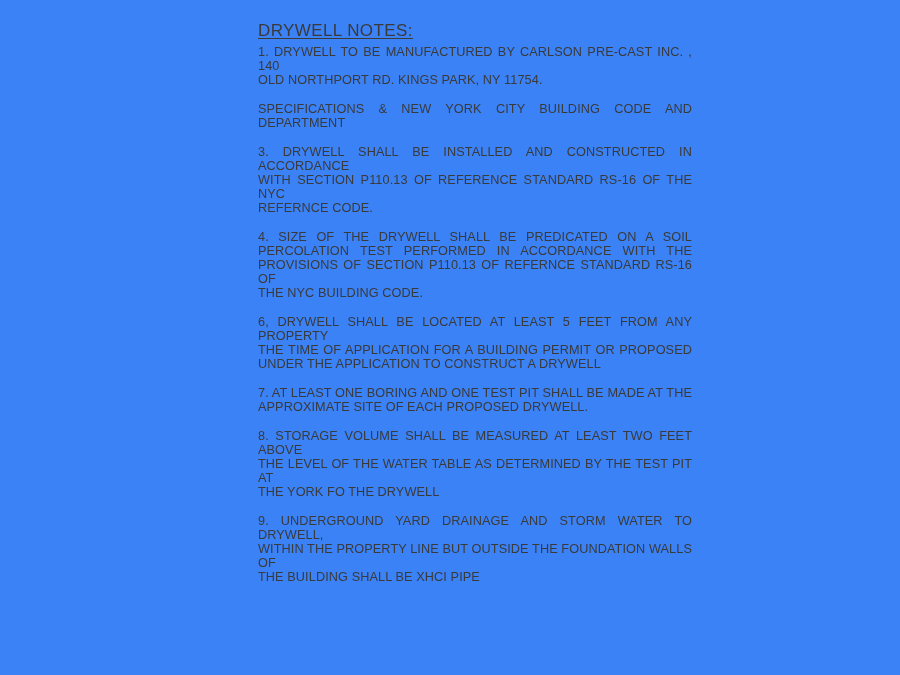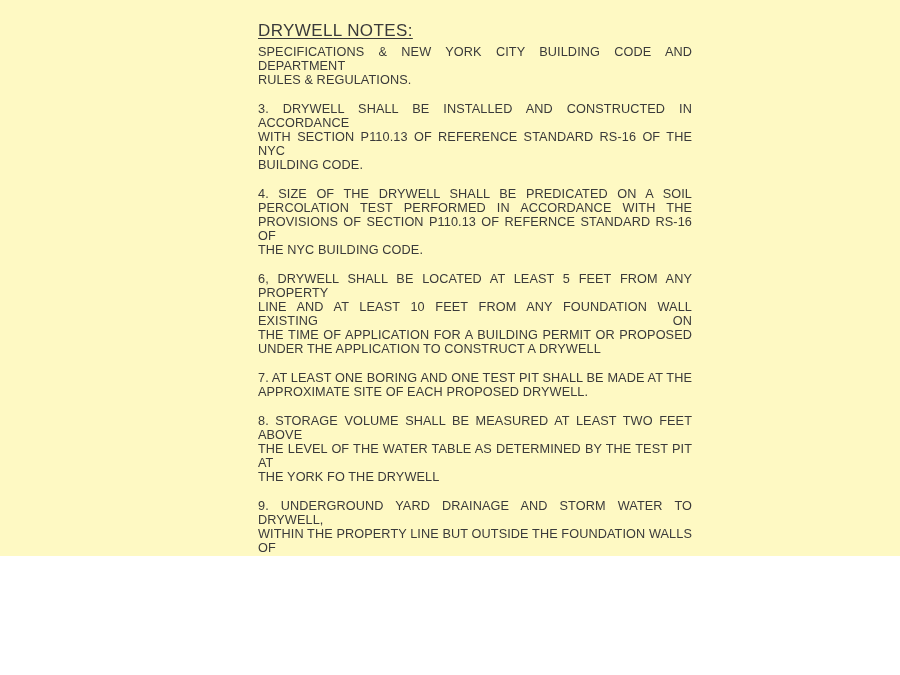--- a/index.html
+++ b/index.html
@@ -3,22 +3,22 @@
 <meta charset="utf-8">
 <style>
   html, body {
     margin: 0;
     padding: 0;
     background: #ffffff;
   }
   .page {
     position: relative;
     width: 900px;
-    height: 556px;
-    background: #fef9c3;
+    height: 675px;
+    background: #3b82f6;
     overflow: hidden;
     font-family: "Liberation Sans", sans-serif;
   }
   .doc {
     position: absolute;
     left: 258px;
     top: 22px;
     width: 434px;
     color: #3a3a3a;
   }
@@ -45,37 +45,39 @@
   }
 </style>
 </head>
 <body>
 
 <div class="page">
   <div class="doc">
     <h1 class="doc-title">DRYWELL NOTES:</h1>
     <div id="notes-container">
         <div class="note">
+          <div class="note-line justified">1. DRYWELL TO BE MANUFACTURED BY CARLSON PRE-CAST INC. , 140</div>
+          <div class="note-line">OLD NORTHPORT RD. KINGS PARK, NY 11754.</div>
+        </div>
+        <div class="note">
           <div class="note-line justified">SPECIFICATIONS &amp; NEW YORK CITY BUILDING CODE AND DEPARTMENT</div>
-          <div class="note-line">RULES &amp; REGULATIONS.</div>
         </div>
         <div class="note">
           <div class="note-line justified">3. DRYWELL SHALL BE INSTALLED AND CONSTRUCTED IN ACCORDANCE</div>
           <div class="note-line justified">WITH SECTION P110.13 OF REFERENCE STANDARD RS-16 OF THE NYC</div>
-          <div class="note-line">BUILDING CODE.</div>
+          <div class="note-line">REFERNCE CODE.</div>
         </div>
         <div class="note">
           <div class="note-line justified">4. SIZE OF THE DRYWELL SHALL BE PREDICATED ON A SOIL</div>
           <div class="note-line justified">PERCOLATION TEST PERFORMED IN ACCORDANCE WITH THE</div>
           <div class="note-line justified">PROVISIONS OF SECTION P110.13 OF REFERNCE STANDARD RS-16 OF</div>
           <div class="note-line">THE NYC BUILDING CODE.</div>
         </div>
         <div class="note">
           <div class="note-line justified">6, DRYWELL SHALL BE LOCATED AT LEAST 5 FEET FROM ANY PROPERTY</div>
-          <div class="note-line justified">LINE AND AT LEAST 10 FEET FROM ANY FOUNDATION WALL EXISTING ON</div>
           <div class="note-line justified">THE TIME OF APPLICATION FOR A BUILDING PERMIT OR PROPOSED</div>
           <div class="note-line">UNDER THE APPLICATION TO CONSTRUCT A DRYWELL</div>
         </div>
         <div class="note">
           <div class="note-line justified">7. AT LEAST ONE BORING AND ONE TEST PIT SHALL BE MADE AT THE</div>
           <div class="note-line">APPROXIMATE SITE OF EACH PROPOSED DRYWELL.</div>
         </div>
         <div class="note">
           <div class="note-line justified">8. STORAGE VOLUME SHALL BE MEASURED AT LEAST TWO FEET ABOVE</div>
           <div class="note-line justified">THE LEVEL OF THE WATER TABLE AS DETERMINED BY THE TEST PIT AT</div>

